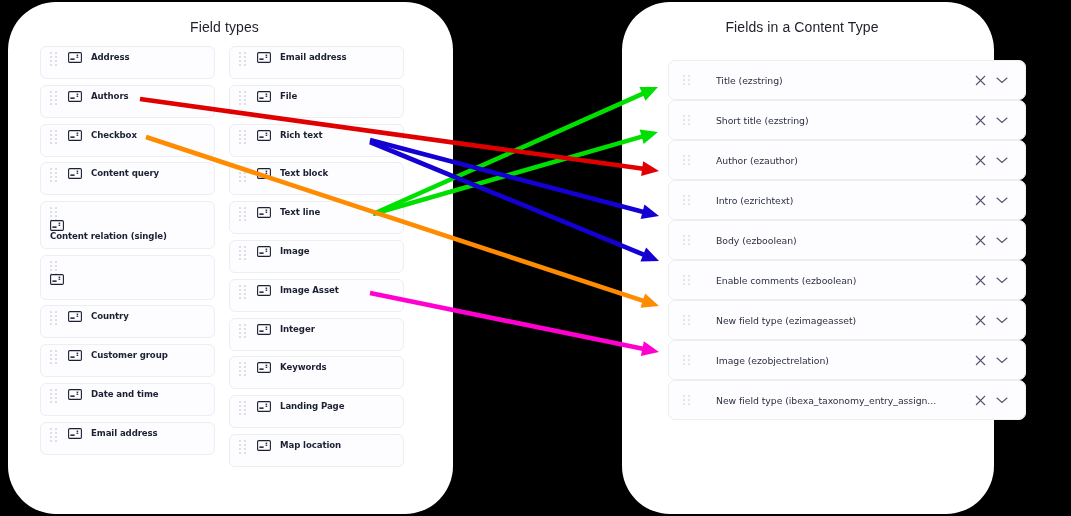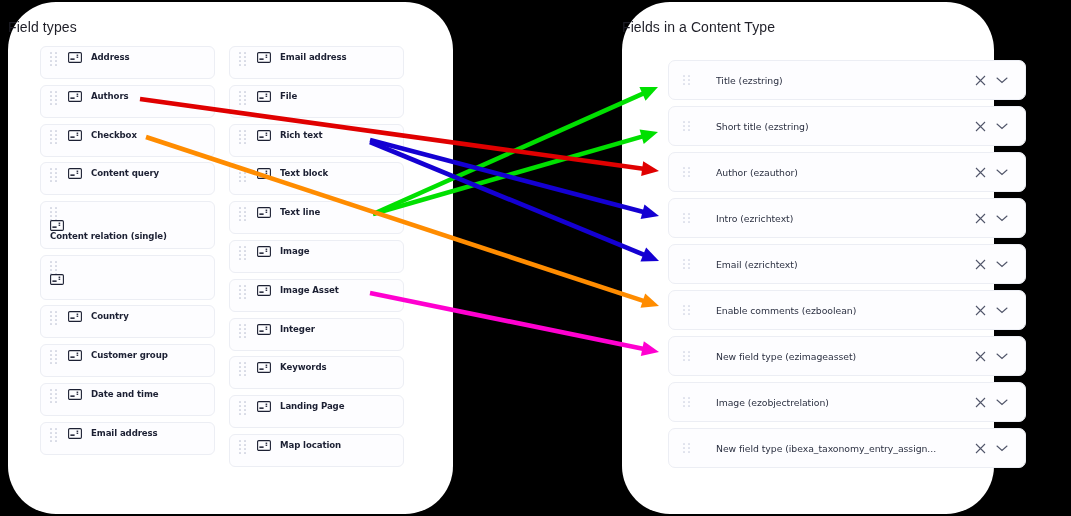--- a/index.html
+++ b/index.html
@@ -32,20 +32,21 @@
     left: 622px;
     top: 2px;
     width: 372px;
     height: 512px;
   }
   .panel-title {
     position: absolute;
     top: 17px;
     left: 0;
     right: 12px;
+    text-align: center;
     font-family: "Liberation Sans", sans-serif;
     font-size: 14px;
     color: #1f1f28;
     font-weight: 400;
     letter-spacing: 0.1px;
   }
 
   
   .ft-columns {
     position: absolute;
@@ -108,21 +109,20 @@
   }
 
   
   .ct-list {
     position: absolute;
     top: 58px;
     left: 46px;
     width: 358px;
     display: flex;
     flex-direction: column;
-    gap: 6px;
   }
   .ct-row {
     box-sizing: border-box;
     height: 40px;
     background: #fdfdff;
     border: 1px solid #eceef4;
     border-radius: 7px;
     display: flex;
     align-items: center;
     padding: 0 12px 0 14px;
@@ -718,21 +718,21 @@
         </div>
         <div class="ct-row">
           <span class="ct-grip">
             <i></i>
             <i></i>
             <i></i>
             <i></i>
             <i></i>
             <i></i>
           </span>
-          <span class="ct-label">Email (ezrichtext)</span>
+          <span class="ct-label">Body (ezboolean)</span>
           <span class="ct-act">
             <svg width="11" height="11" viewBox="0 0 11 11">
               <path d="M1 1 L10 10 M10 1 L1 10" stroke="#51566a" stroke-width="1.1" fill="none"></path>
             </svg>
           </span>
           <span class="ct-act">
             <svg width="12" height="8" viewBox="0 0 12 8">
               <path d="M1 2 L6 6.4 L11 2" stroke="#51566a" stroke-width="1.1" fill="none" stroke-linecap="round"></path>
             </svg>
           </span>

